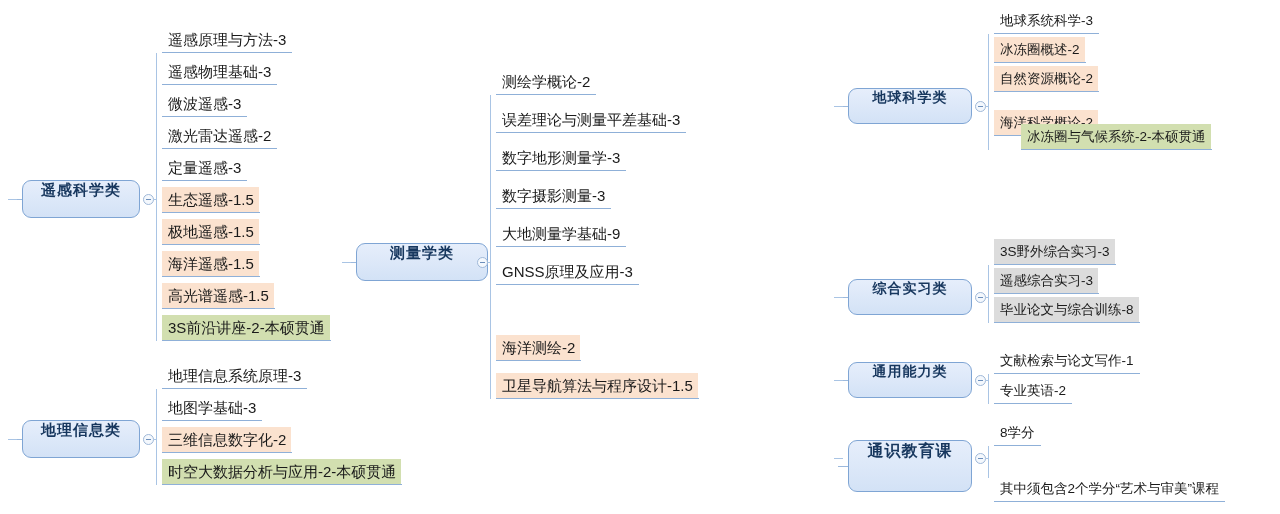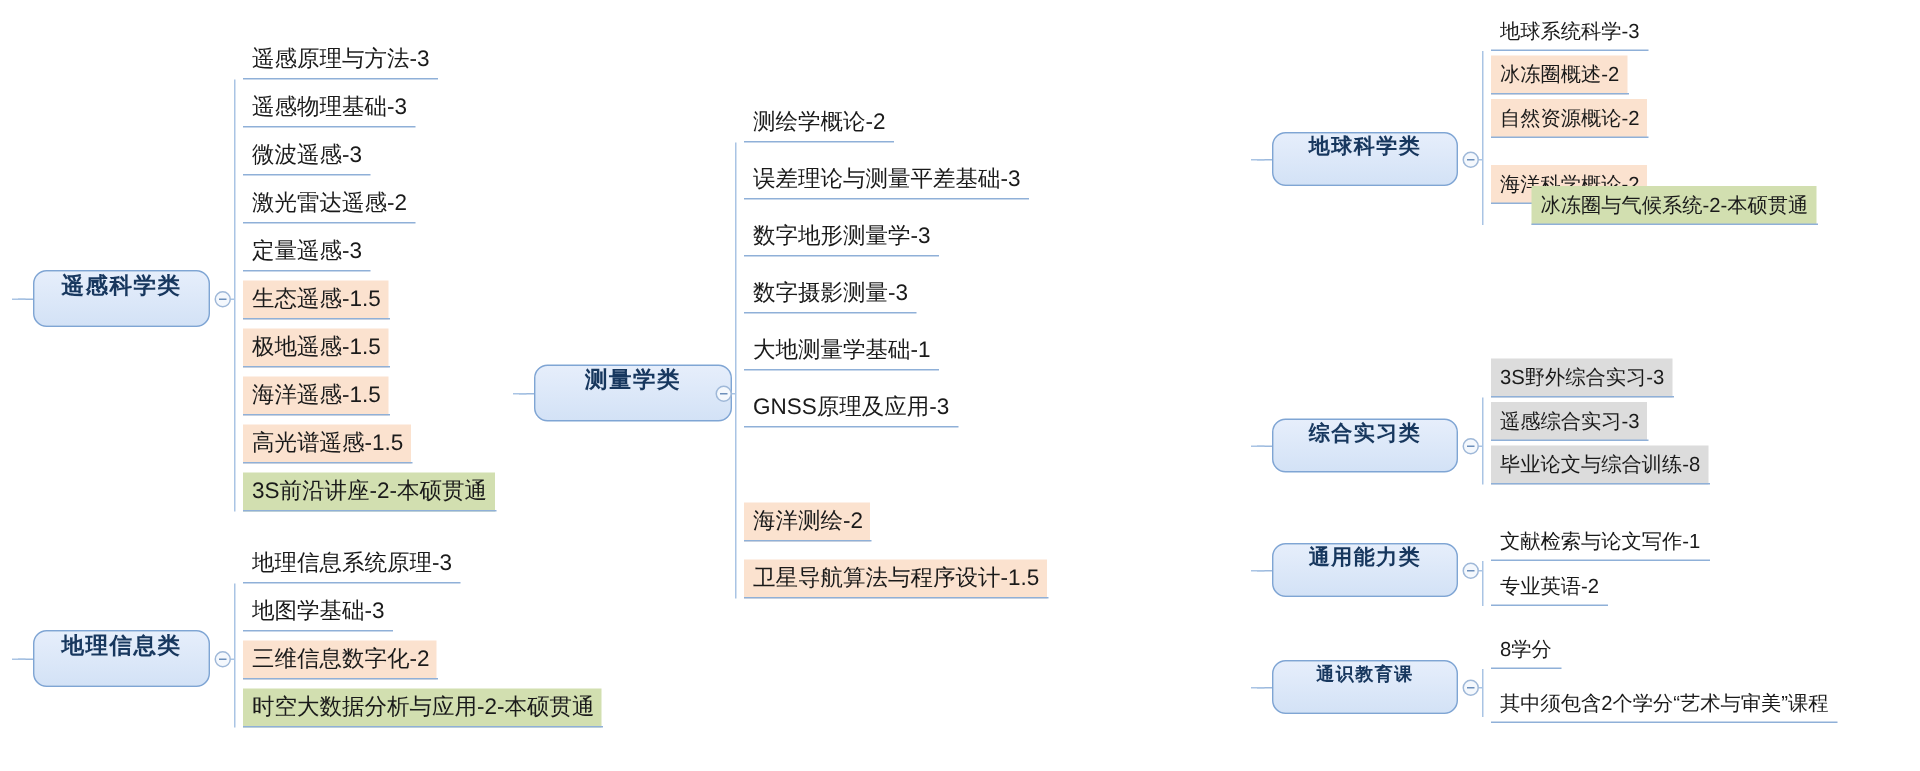--- a/index.html
+++ b/index.html
@@ -158,21 +158,21 @@
     </div>
     <div class="leaf fill-plain" style="left: 496px; top: 145px; width: 130.344px;">
       <span class="txt">数字地形测量学-3</span>
       <span class="ul" style="width: 130.344px;"></span>
     </div>
     <div class="leaf fill-plain" style="left: 496px; top: 183px; width: 115.344px;">
       <span class="txt">数字摄影测量-3</span>
       <span class="ul" style="width: 115.344px;"></span>
     </div>
     <div class="leaf fill-plain" style="left: 496px; top: 221px; width: 130.344px;">
-      <span class="txt">大地测量学基础-1</span>
+      <span class="txt">大地测量学基础-9</span>
       <span class="ul" style="width: 130.344px;"></span>
     </div>
     <div class="leaf fill-plain" style="left: 496px; top: 259px; width: 142.859px;">
       <span class="txt">GNSS原理及应用-3</span>
       <span class="ul" style="width: 142.859px;"></span>
     </div>
     <div class="leaf fill-orange" style="left: 496px; top: 335px; width: 85.3438px;">
       <span class="txt">海洋测绘-2</span>
       <span class="ul" style="width: 85.3438px;"></span>
     </div>
@@ -240,29 +240,29 @@
       <span class="txt">文献检索与论文写作-1</span>
       <span class="ul" style="width: 145.516px;"></span>
     </div>
     <div class="leaf fill-plain small" style="left: 994px; top: 378px; width: 78.0156px;">
       <span class="txt">专业英语-2</span>
       <span class="ul" style="width: 78.0156px;"></span>
     </div>
     <div class="stem" style="left: 988px; top: 374px; height: 30px;"></div>
     <div class="elbow" style="left: 986px; top: 380px; width: 2px;"></div>
     <div class="elbow" style="left: 834px; top: 380px; width: 9px;"></div>
-    <div class="node" style="left: 848px; top: 440px; width: 124px; height: 36px; font-size: 12px;">
+    <div class="node" style="left: 848px; top: 440px; width: 124px; height: 52px; font-size: 16px;">
       <span class="stub"></span>
       <span>通识教育课</span>
     </div>
     <div class="toggle" style="left: 975px; top: 452.5px;"></div>
     <div class="leaf fill-plain small" style="left: 994px; top: 420px; width: 46.5156px;">
       <span class="txt">8学分</span>
       <span class="ul" style="width: 46.5156px;"></span>
     </div>
-    <div class="leaf fill-plain small" style="left: 994px; top: 456px; width: 231px; align-items: center;">
+    <div class="leaf fill-plain small" style="left: 994px; top: 476px; width: 231px; align-items: center;">
       <span class="txt">其中须包含2个学分“艺术与审美”课程</span>
       <span class="ul" style="width: 231px;"></span>
     </div>
     <div class="stem" style="left: 988px; top: 446px; height: 32px;"></div>
     <div class="elbow" style="left: 986px; top: 458px; width: 2px;"></div>
     <div class="elbow" style="left: 834px; top: 458px; width: 9px;"></div>
   </div>
 
 </body></html>

